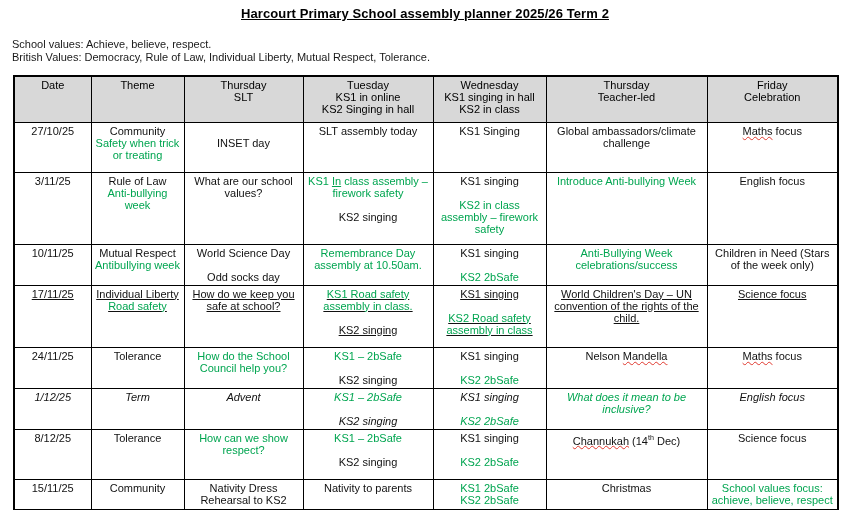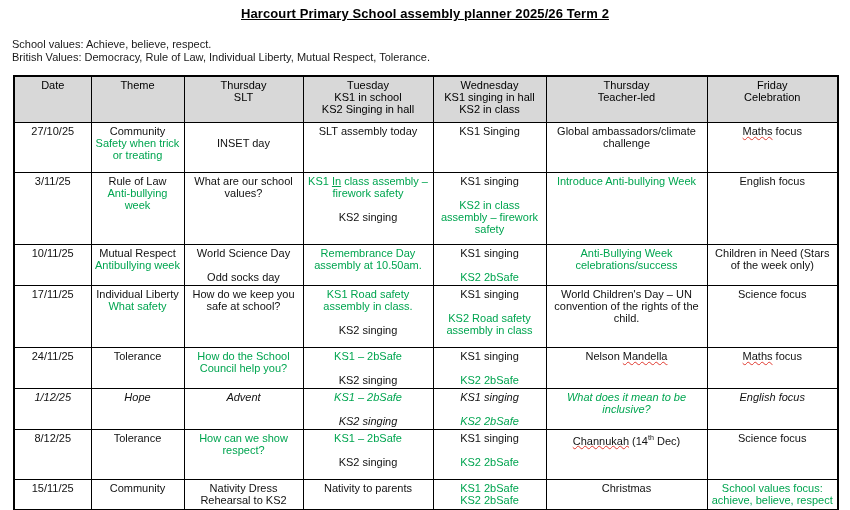--- a/index.html
+++ b/index.html
@@ -67,21 +67,21 @@
           </th>
           <th>
             <div class="line">Theme</div>
           </th>
           <th>
             <div class="line">Thursday</div>
             <div class="line">SLT</div>
           </th>
           <th>
             <div class="line">Tuesday</div>
-            <div class="line">KS1 in school</div>
+            <div class="line">KS1 in online</div>
             <div class="line">KS2 Singing in hall</div>
           </th>
           <th>
             <div class="line">Wednesday</div>
             <div class="line">KS1 singing in hall</div>
             <div class="line">KS2 in class</div>
           </th>
           <th>
             <div class="line">Thursday</div>
             <div class="line">Teacher-led</div>
@@ -167,27 +167,27 @@
             <div class="line empty"></div>
             <div class="line"><span class="green">KS2 2bSafe</span></div>
           </td>
           <td>
             <div class="line"><span class="green">Anti-Bullying Week celebrations/success</span></div>
           </td>
           <td>
             <div class="line"><span>Children in Need (Stars of the week only)</span></div>
           </td>
         </tr>
-        <tr style="height: 62px;">
+        <tr style="height: 62px; text-decoration: underline;">
           <td>
             <div class="line"><span>17/11/25</span></div>
           </td>
           <td>
             <div class="line"><span>Individual Liberty</span></div>
-            <div class="line"><span class="green">What safety</span></div>
+            <div class="line"><span class="green">Road safety</span></div>
           </td>
           <td>
             <div class="line"><span>How do we keep you safe at school?</span></div>
           </td>
           <td>
             <div class="line"><span class="green">KS1 Road safety assembly in class.</span></div>
             <div class="line empty"></div>
             <div class="line"><span>KS2 singing</span></div>
           </td>
           <td>
@@ -227,21 +227,21 @@
           </td>
           <td>
             <div class="line"><span class="squiggle">Maths</span><span> focus</span></div>
           </td>
         </tr>
         <tr style="height: 37px; font-style: italic;">
           <td>
             <div class="line"><span>1/12/25</span></div>
           </td>
           <td>
-            <div class="line"><span>Hope</span></div>
+            <div class="line"><span>Term</span></div>
           </td>
           <td>
             <div class="line"><span>Advent</span></div>
           </td>
           <td>
             <div class="line"><span class="green">KS1 – 2bSafe</span></div>
             <div class="line empty"></div>
             <div class="line"><span>KS2 singing</span></div>
           </td>
           <td>

